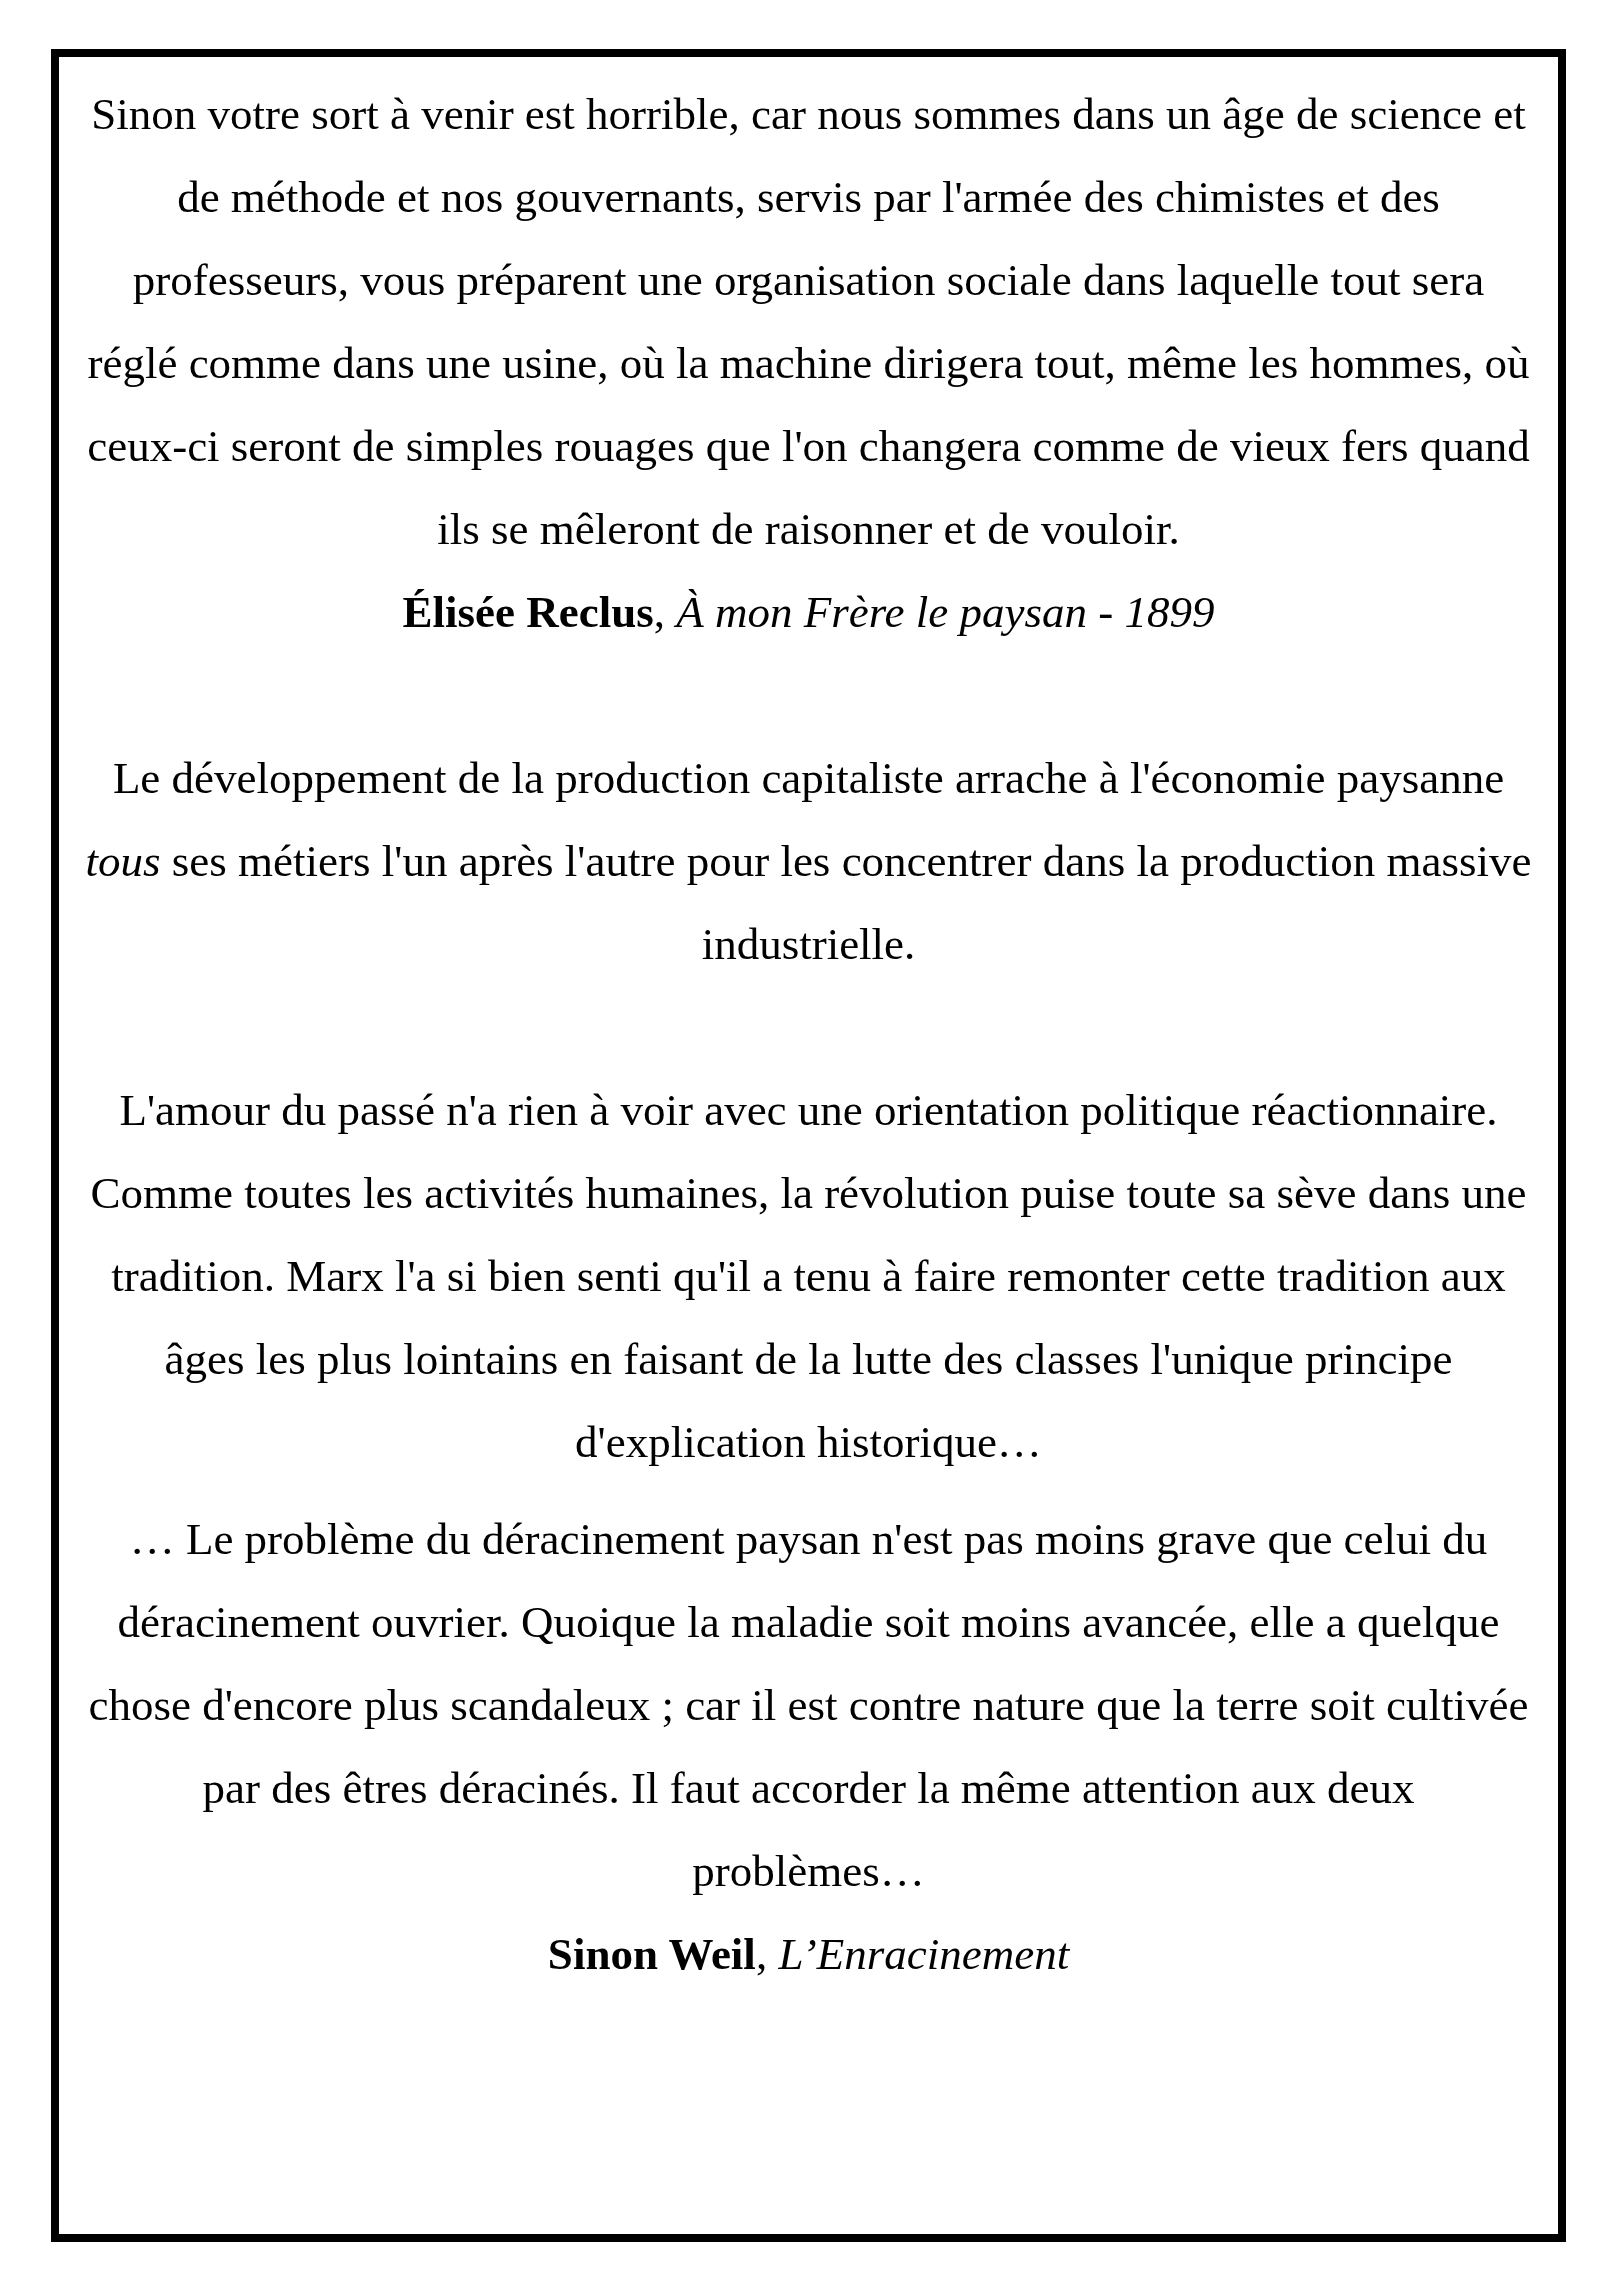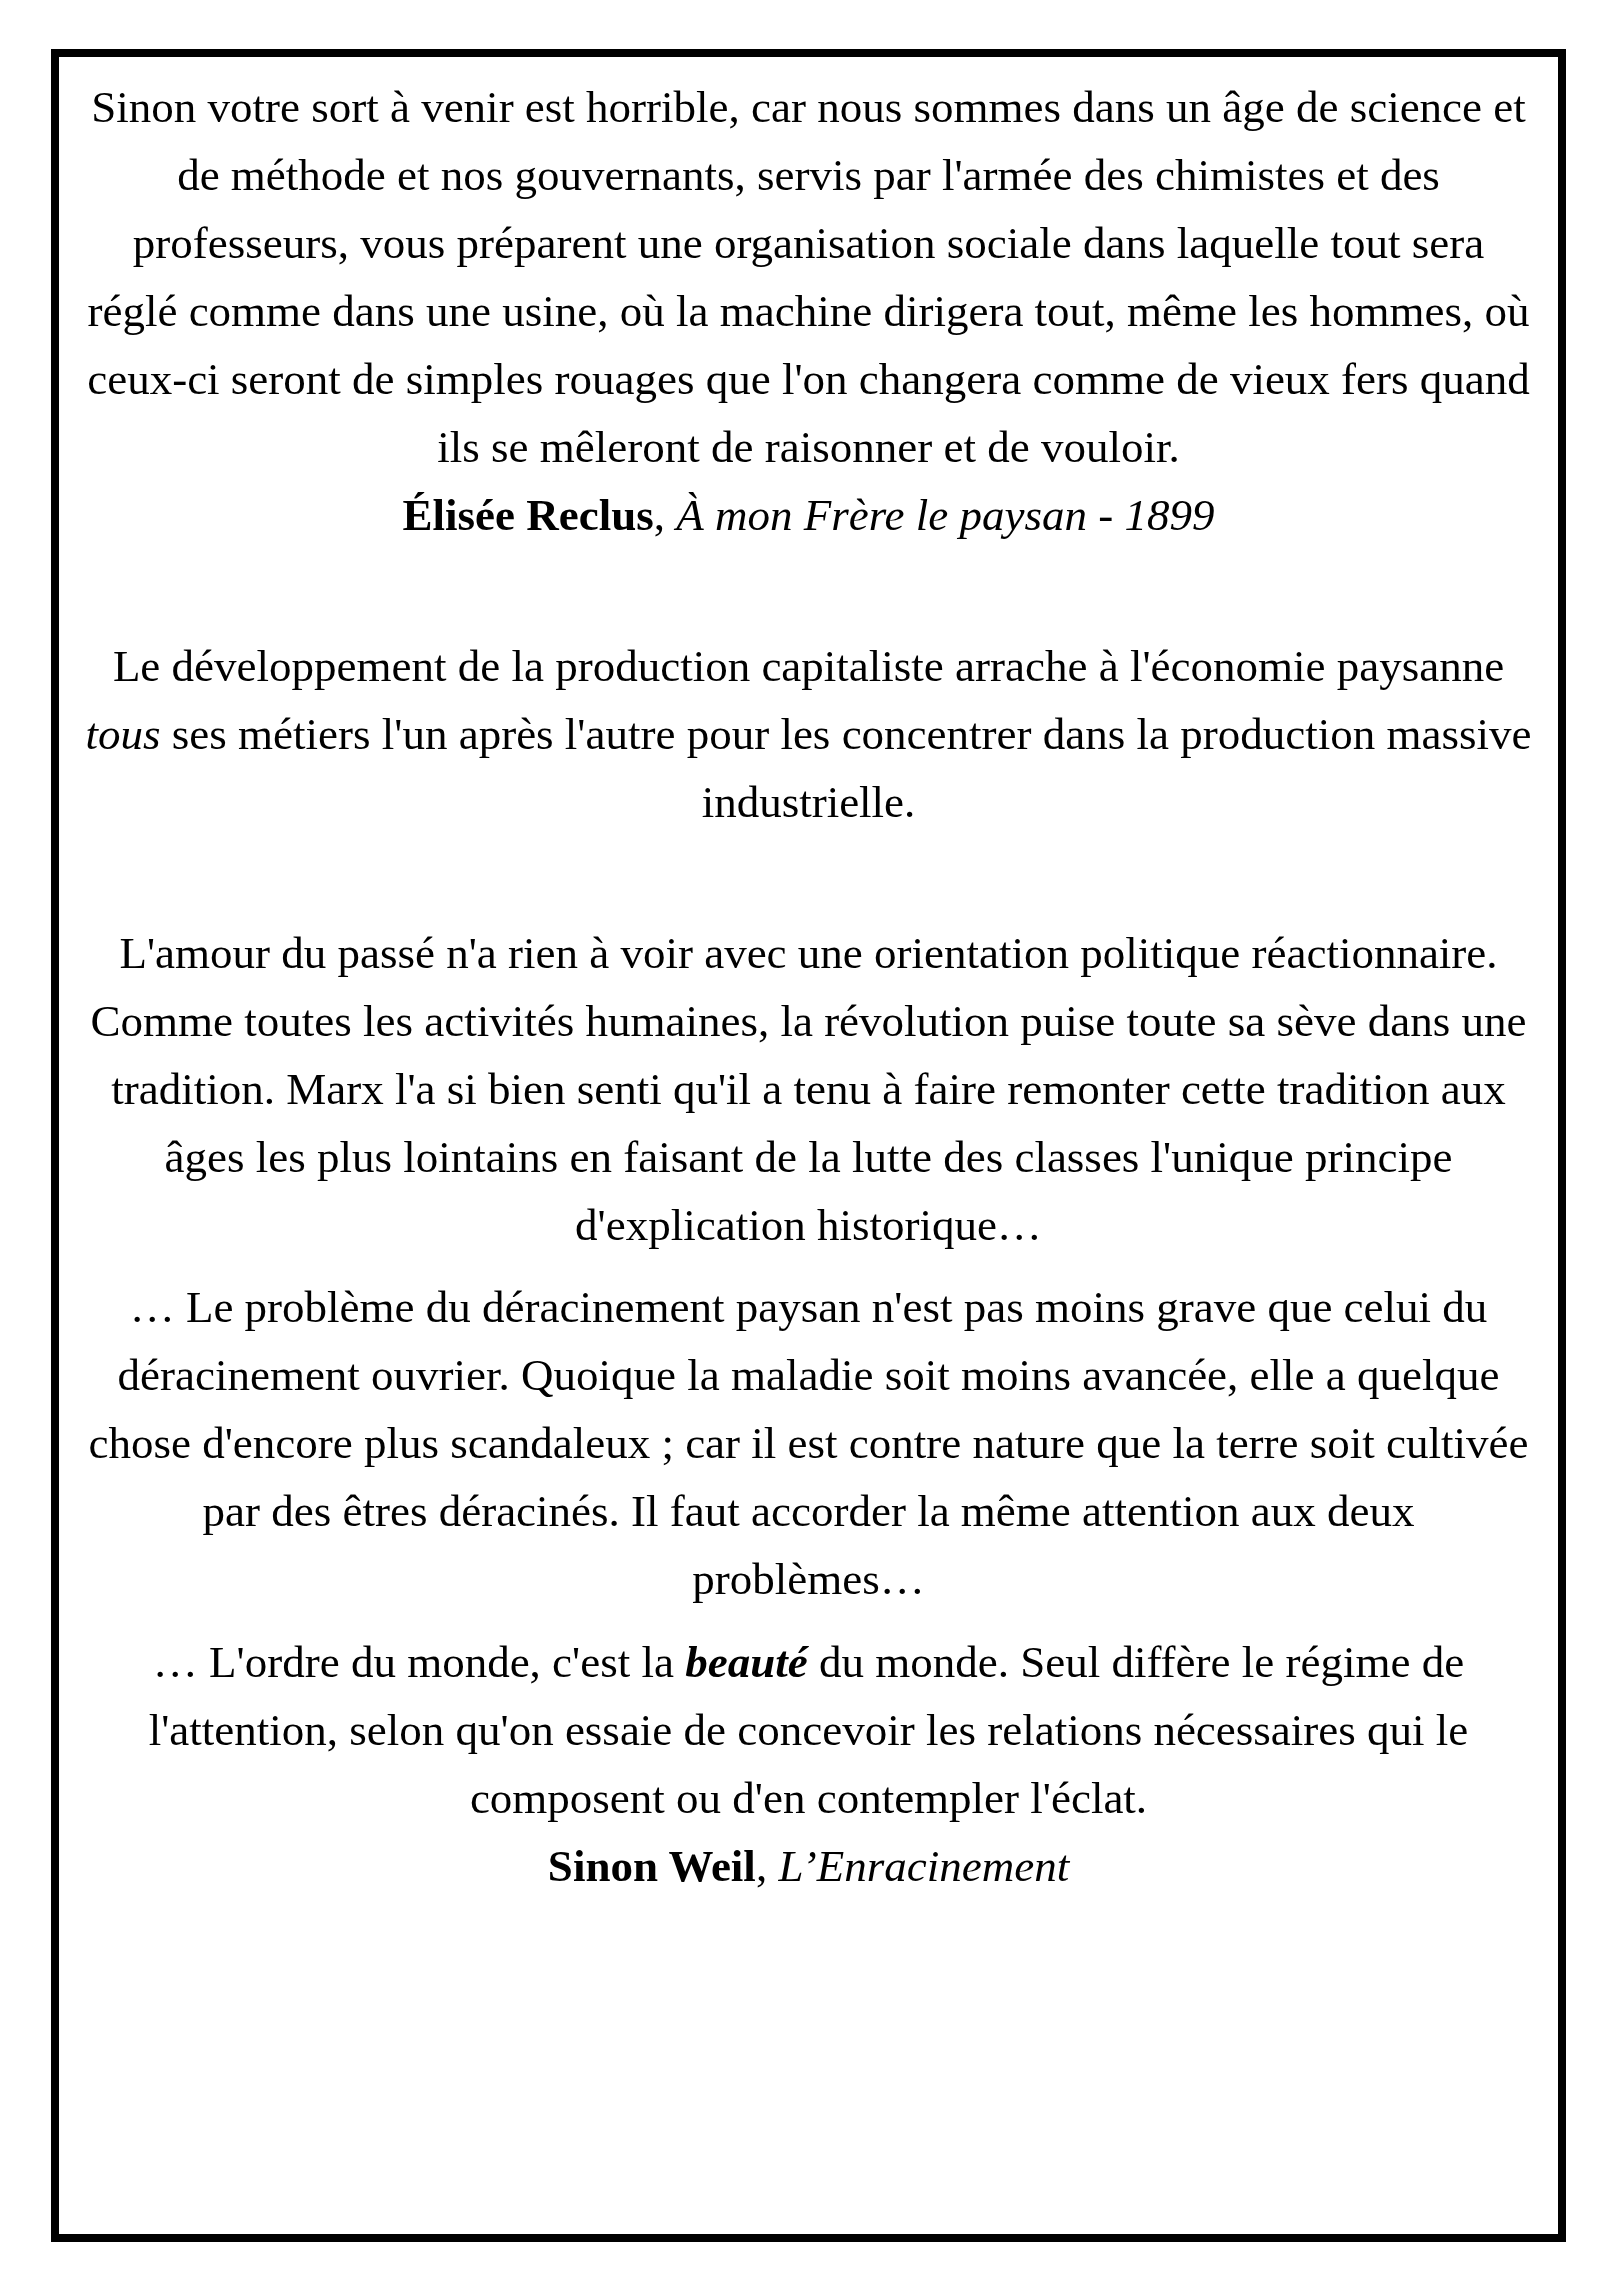--- a/index.html
+++ b/index.html
@@ -18,21 +18,21 @@
     width: 1515px;
     height: 2193px;
     border: 8.8px solid var(--border, #000000);
     background: var(--background, #ffffff);
     padding: 15.7px 23.5px 9.8px 23.5px;
     text-align: center;
     overflow: hidden;
   }
   .para, .attrib {
     font-size: 45px;
-    line-height: 68px;
+    line-height: 83px;
   }
   .quote + .quote { margin-top: 83px; }
   .para + .para { margin-top: 14.7px; }
   .attrib .author { font-weight: 700; margin-top: 43px; }
   .attrib .work  { font-style: italic; }
   .seg-italic { font-style: italic; }
   .seg-bold-italic { font-style: italic; font-weight: 700; }
 </style>
 </head>
 <body>
@@ -44,18 +44,17 @@
     <p class="attrib"><strong class="author">Élisée Reclus</strong><span class="sep">, </span><em class="work">À mon Frère le paysan - 1899</em></p>
   </section>
 
   <section class="quote">
     <p class="para"><span>Le développement de la production capitaliste arrache à l'économie paysanne </span><em class="seg-italic">tous</em><span> ses métiers l'un après l'autre pour les concentrer dans la production massive industrielle.</span></p>
   </section>
 
   <section class="quote">
     <p class="para"><span>L'amour du passé n'a rien à voir avec une orientation politique réactionnaire. Comme toutes les activités humaines, la révolution puise toute sa sève dans une tradition. Marx l'a si bien senti qu'il a tenu à faire remonter cette tradition aux âges les plus lointains en faisant de la lutte des classes l'unique principe d'explication historique…</span></p>
     <p class="para"><span>… Le problème du déracinement paysan n'est pas moins grave que celui du déracinement ouvrier. Quoique la maladie soit moins avancée, elle a quelque chose d'encore plus scandaleux ; car il est contre nature que la terre soit cultivée par des êtres déracinés. Il faut accorder la même attention aux deux problèmes…</span></p>
-    <p class="para"><span>… L'ordre du monde, c'est la </span><strong class="seg-bold-italic">beauté</strong><span> du monde. Seul diffère le régime de l'attention, selon qu'on essaie de concevoir les relations nécessaires qui le composent ou d'en contempler l'éclat.</span></p>
     <p class="attrib"><strong class="author">Sinon Weil</strong><span class="sep">, </span><em class="work">L’Enracinement</em></p>
   </section>
 
 </div>
 
 
 </body></html>

